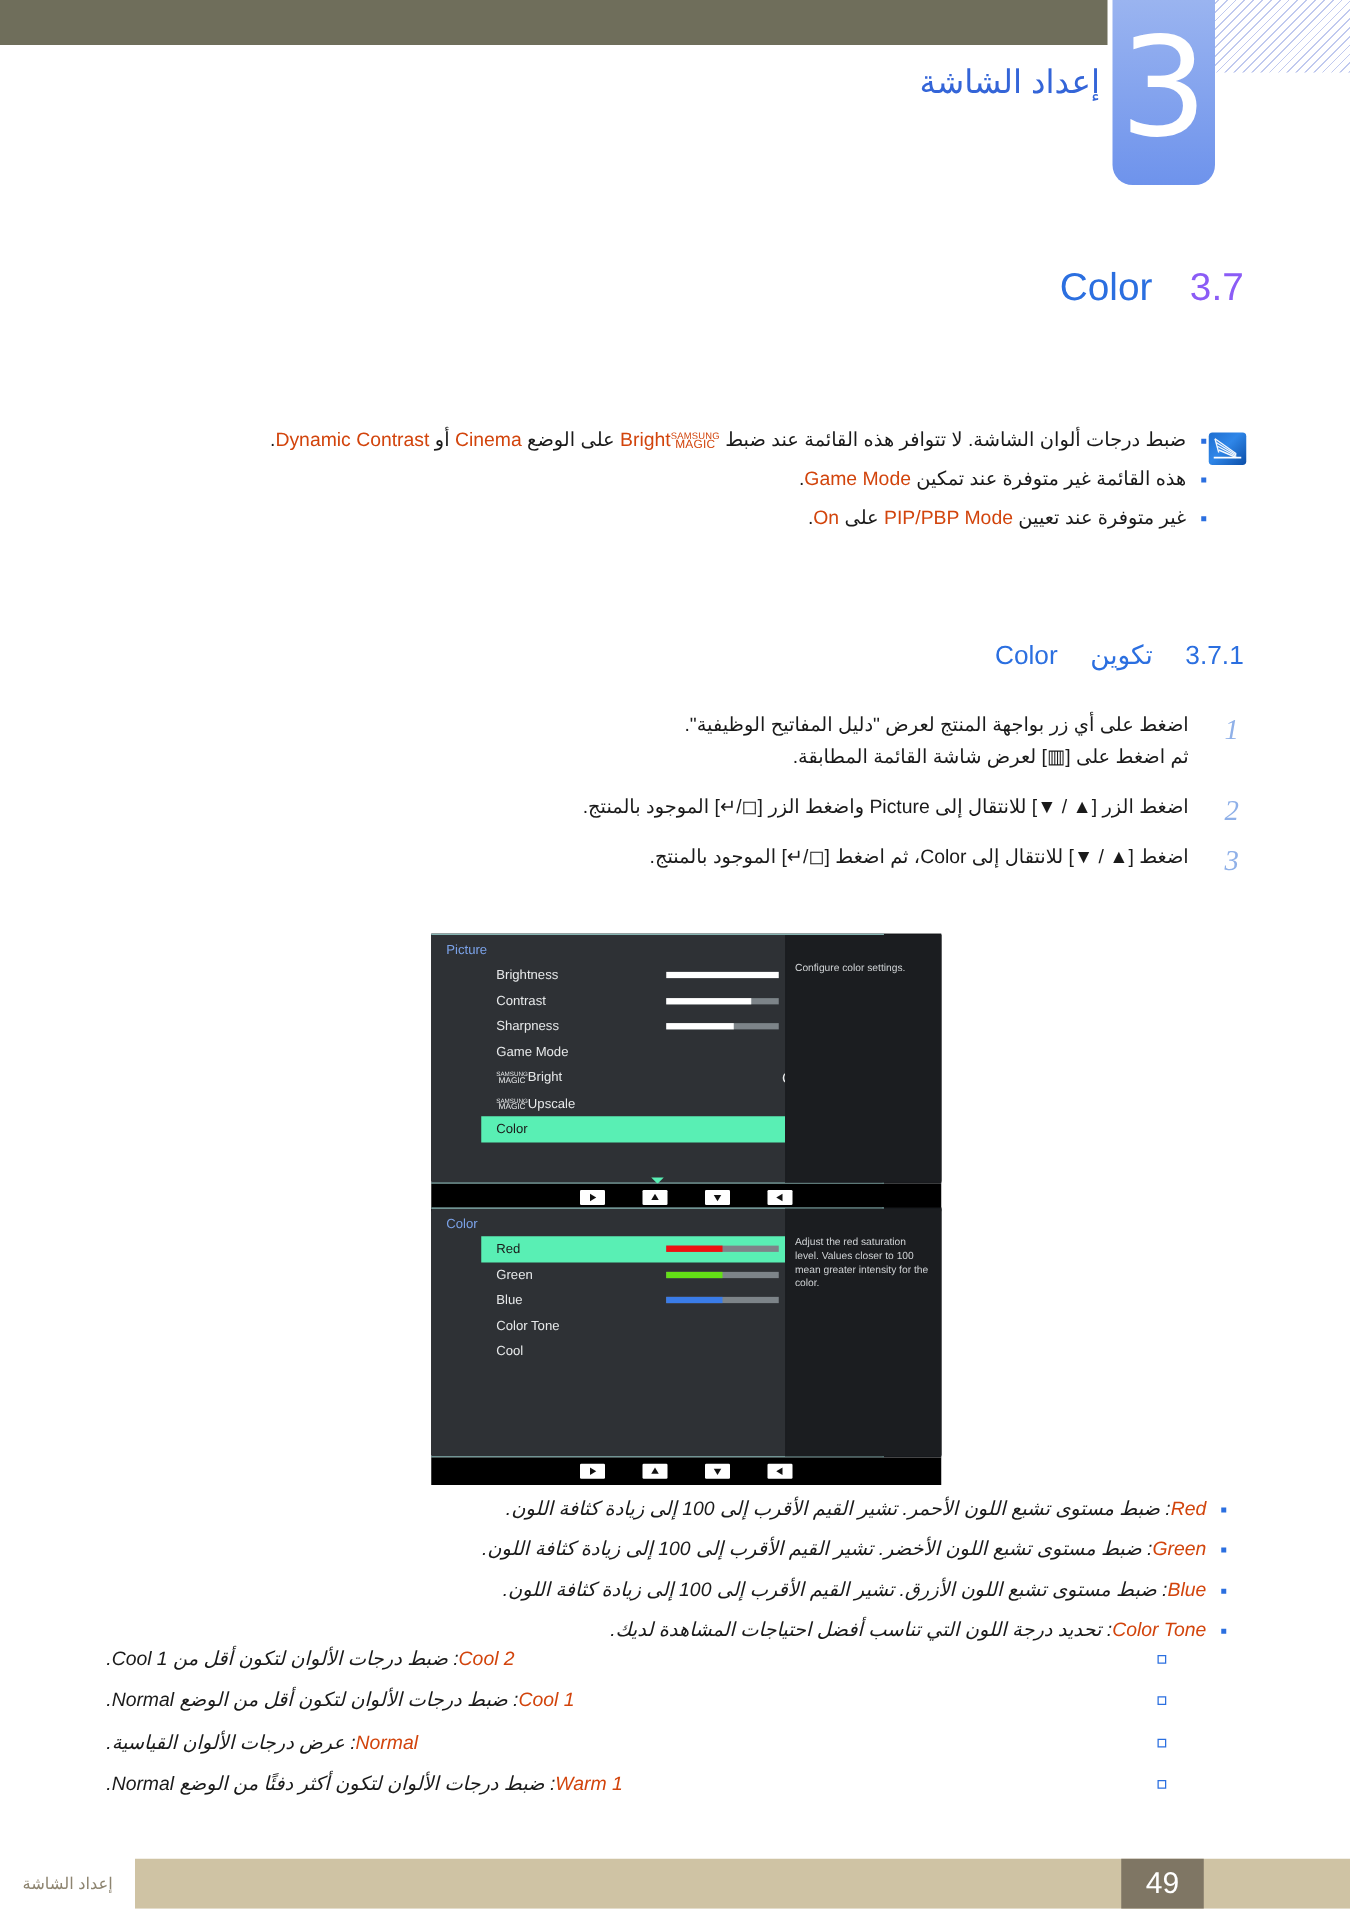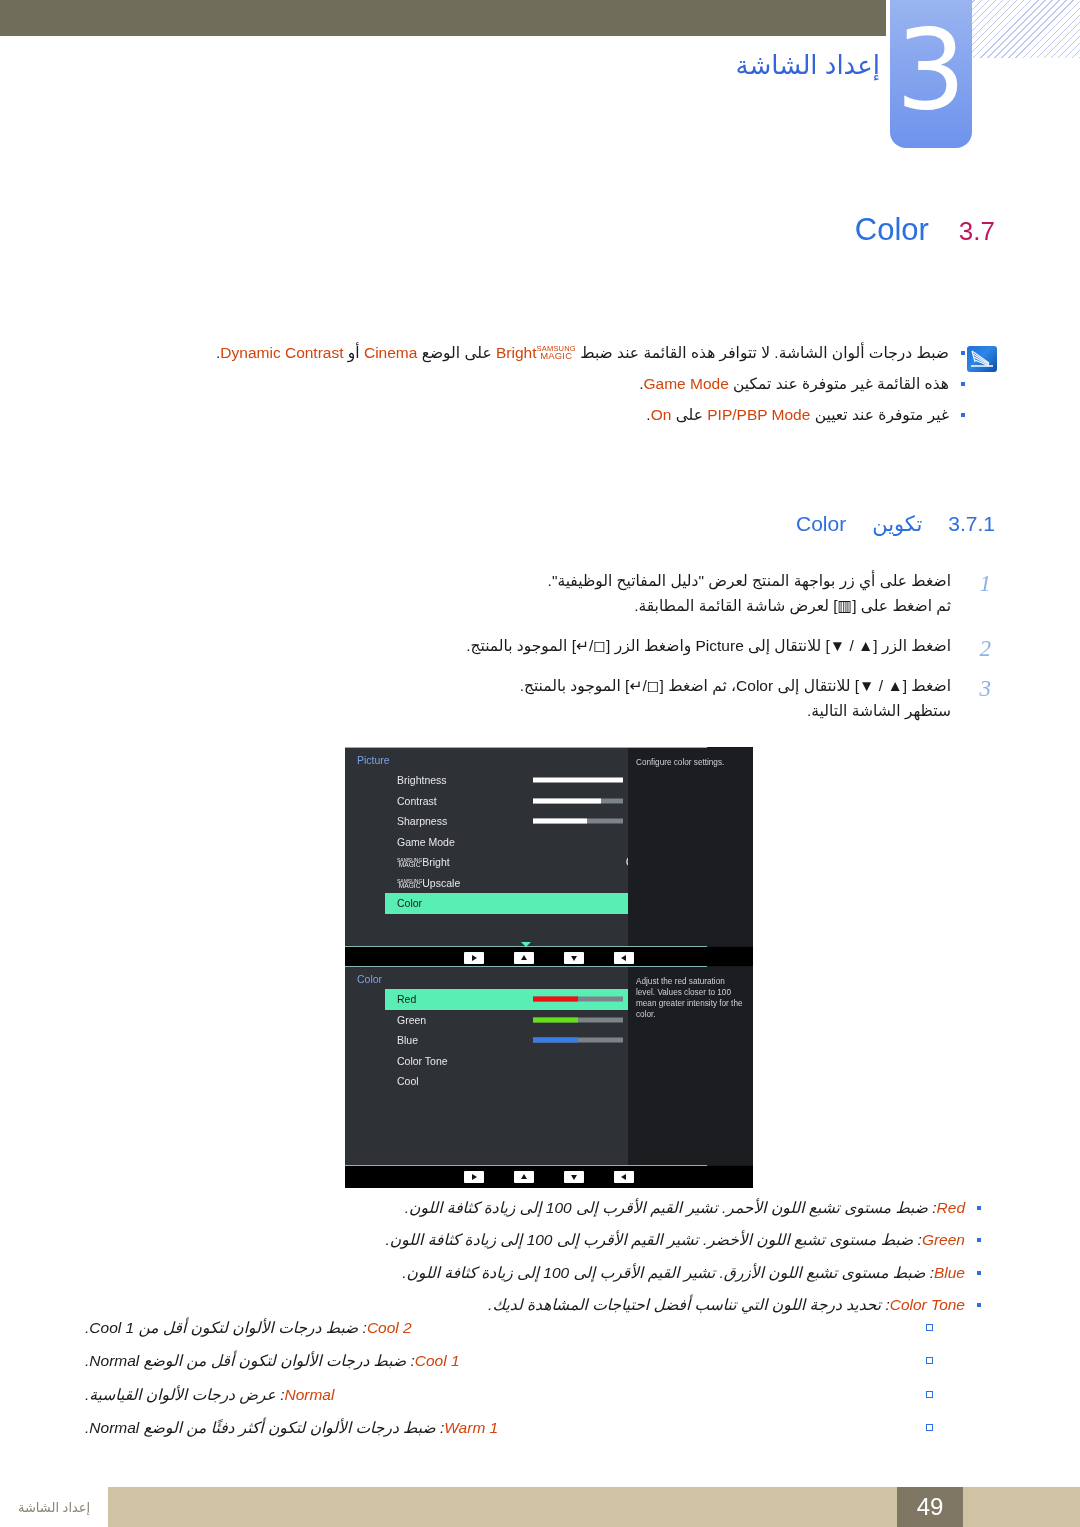--- a/index.html
+++ b/index.html
@@ -42,21 +42,21 @@
   }
   .chapter-title span{padding-left:8px;}
 
   
   .sec-head{
     position:absolute;right:85px;top:212px;width:380px;
     display:flex;flex-direction:row;justify-content:flex-start;
     gap:30px;align-items:baseline;
     direction:rtl;
   }
-  .sec-num{font-size:26px;color:#be185d;}
+  .sec-num{font-size:31px;color:#8b5cf6;}
   .sec-name{font-size:31px;color:#2b6fe0;}
 
   .intro{
     position:absolute;right:85px;top:293px;width:910px;
     text-align:right;font-size:15.5px;line-height:1.6;direction:rtl;color:#111;
   }
 
   
   .notes{
     position:absolute;right:85px;top:340px;width:910px;direction:rtl;
@@ -140,21 +140,21 @@
     width:30px;text-align:right;font-size:10.5px;
   }
   .osd-row .valw{
     position:absolute;left:232px;top:50%;transform:translateY(-50%);
     width:50px;text-align:right;font-size:12px;
   }
   .osd-row .arrow{position:absolute;left:272px;top:50%;transform:translateY(-50%);font-size:8px;}
   .osd-help{
     position:absolute;left:283px;top:0;width:125px;height:100%;
     background:#1b1d20;color:#cfd2d4;font-size:8.2px;line-height:1.35;
-    padding:8px 7px;box-sizing:border-box;direction:ltr;text-align:left;
+    padding:20px 7px;box-sizing:border-box;direction:ltr;text-align:left;
     border:1px solid #1b1d20;
   }
   .osd-caret{
     position:absolute;left:50%;bottom:-1px;transform:translateX(-50%);
     width:0;height:0;border-left:5px solid transparent;border-right:5px solid transparent;
     border-top:5px solid #59efb4;
   }
   .osd-foot{
     position:relative;width:408px;height:22px;background:#000;
     display:flex;align-items:center;justify-content:center;gap:30px;
@@ -261,21 +261,20 @@
       <span>اضغط على أي زر بواجهة المنتج لعرض "دليل المفاتيح الوظيفية".</span>
       <span class="l2">ثم اضغط على [▥] لعرض شاشة القائمة المطابقة.</span>
     </div>
     <div class="step">
       <span class="n">2</span>
       <span>اضغط الزر [▲ / ▼] للانتقال إلى Picture واضغط الزر [◻/↵] الموجود بالمنتج.</span>
     </div>
     <div class="step">
       <span class="n">3</span>
       <span>اضغط [▲ / ▼] للانتقال إلى Color، ثم اضغط [◻/↵] الموجود بالمنتج.</span>
-      <span class="l2">ستظهر الشاشة التالية.</span>
     </div>
   </div>
 
   <div class="osd osd1">
     <div class="osd-body">
       <div class="osd-rail">
         <div class="rail-ico">
           <svg width="24" height="18" viewBox="0 0 24 18">
               <rect x="2" y="1" width="20" height="12" fill="#3a7ce8" stroke="#dfe3e6" stroke-width="1.2"></rect>
               <rect x="9" y="13" width="6" height="2" fill="#dfe3e6"></rect>

